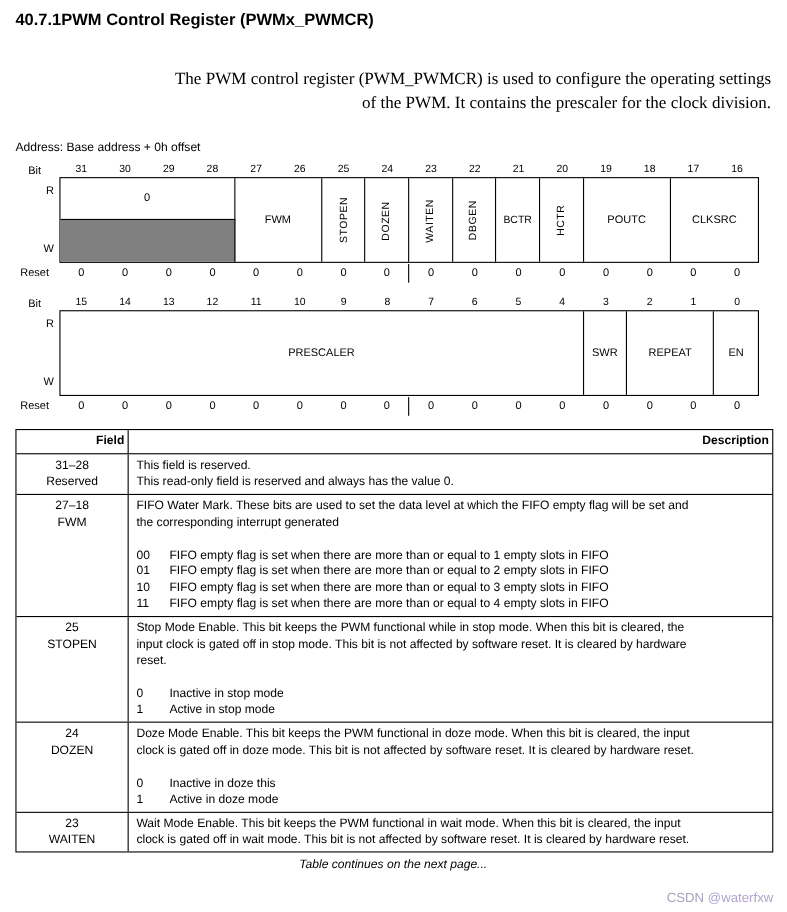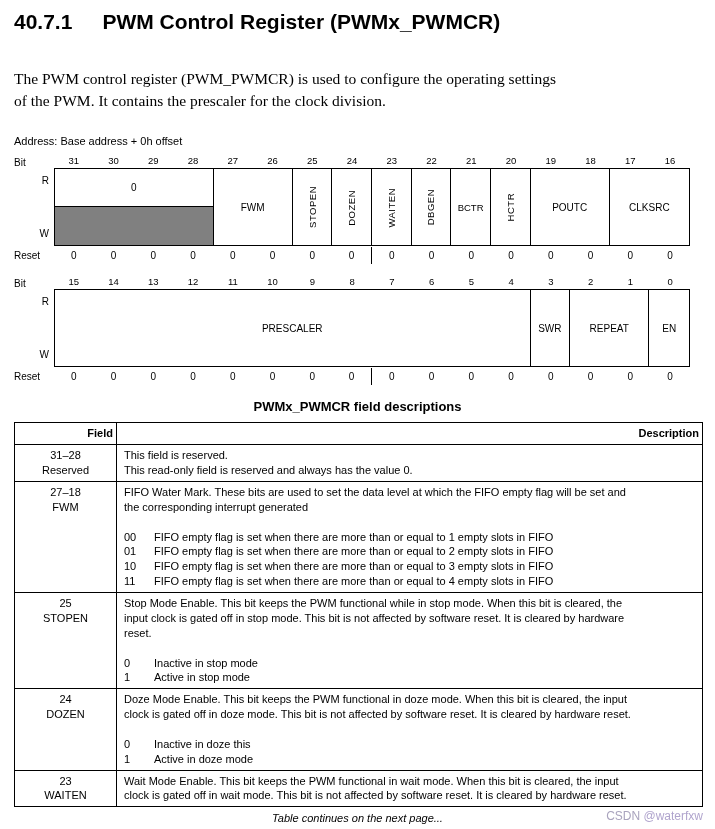--- a/index.html
+++ b/index.html
@@ -1,28 +1,28 @@
 <!DOCTYPE html>
 <html><head>
 <meta charset="utf-8">
 <style>
   html,body{margin:0;padding:0;}
   body{
     width:715px;height:829px;background:#ffffff;color:#000;
     font-family:"Liberation Sans",sans-serif;position:relative;overflow:hidden;
   }
   .page{padding:10px 14px 0;}
-  .heading{display:flex;gap:30px;font-weight:bold;font-size:21px;margin-bottom:34px;}
-  .intro{font-family:"Liberation Serif",serif;font-size:15.5px;line-height:1.4;white-space:pre-line;margin-bottom:24px;}
+  .heading{display:flex;font-weight:bold;font-size:15px;margin-bottom:34px;}
+  .intro{font-family:"Liberation Serif",serif;font-size:15.5px;line-height:1.4;white-space:pre-line;margin-bottom:24px;text-align:right;}
   .addr{font-size:11px;margin-bottom:8px;}
 
   
   .reg{width:676px;margin-bottom:12px;}
   .rrow{display:grid;grid-template-columns:40px repeat(16,1fr);}
-  .rlab{font-size:10px;text-align:left;padding-right:5px;align-self:end;}
+  .rlab{font-size:10px;text-align:center;padding-right:5px;align-self:end;}
   .bitnum{font-size:9.5px;text-align:center;padding-bottom:2px;}
   .rbody{display:grid;grid-template-columns:40px 1fr;}
   .rwlab{display:flex;flex-direction:column;justify-content:space-between;align-items:flex-end;padding:7px 5px;font-size:10px;}
   .cells{border:1px solid #000;display:grid;grid-template-columns:repeat(16,1fr);grid-template-rows:38px 38px;}
   .cell{border-right:1px solid #000;display:flex;align-items:center;justify-content:center;font-size:10px;text-align:center;}
   .cell.last{border-right:none;}
   .rspan{grid-row:1 / span 2;}
   .vert{writing-mode:vertical-rl;transform:rotate(180deg);font-size:9.5px;letter-spacing:0.5px;}
   .resr{border-bottom:1px solid #000;}
   .resw{background:#808080;}
@@ -178,21 +178,20 @@
       <span class="resetval">0</span>
       <span class="resetval">0</span>
       <span class="resetval">0</span>
       <span class="resetval">0</span>
       <span class="resetval">0</span>
       <span class="resetval">0</span>
       <span class="resetval">0</span>
     </div>
   </div>
 
-  <div class="tbl-title">PWMx_PWMCR field descriptions</div>
 
   <div class="dtable">
     <div class="drow dhead">
       <div class="fcell">Field</div>
       <div class="dcell">Description</div>
     </div>
 
     <div class="drow">
       <div class="fcell">
         <div>31–28</div>

